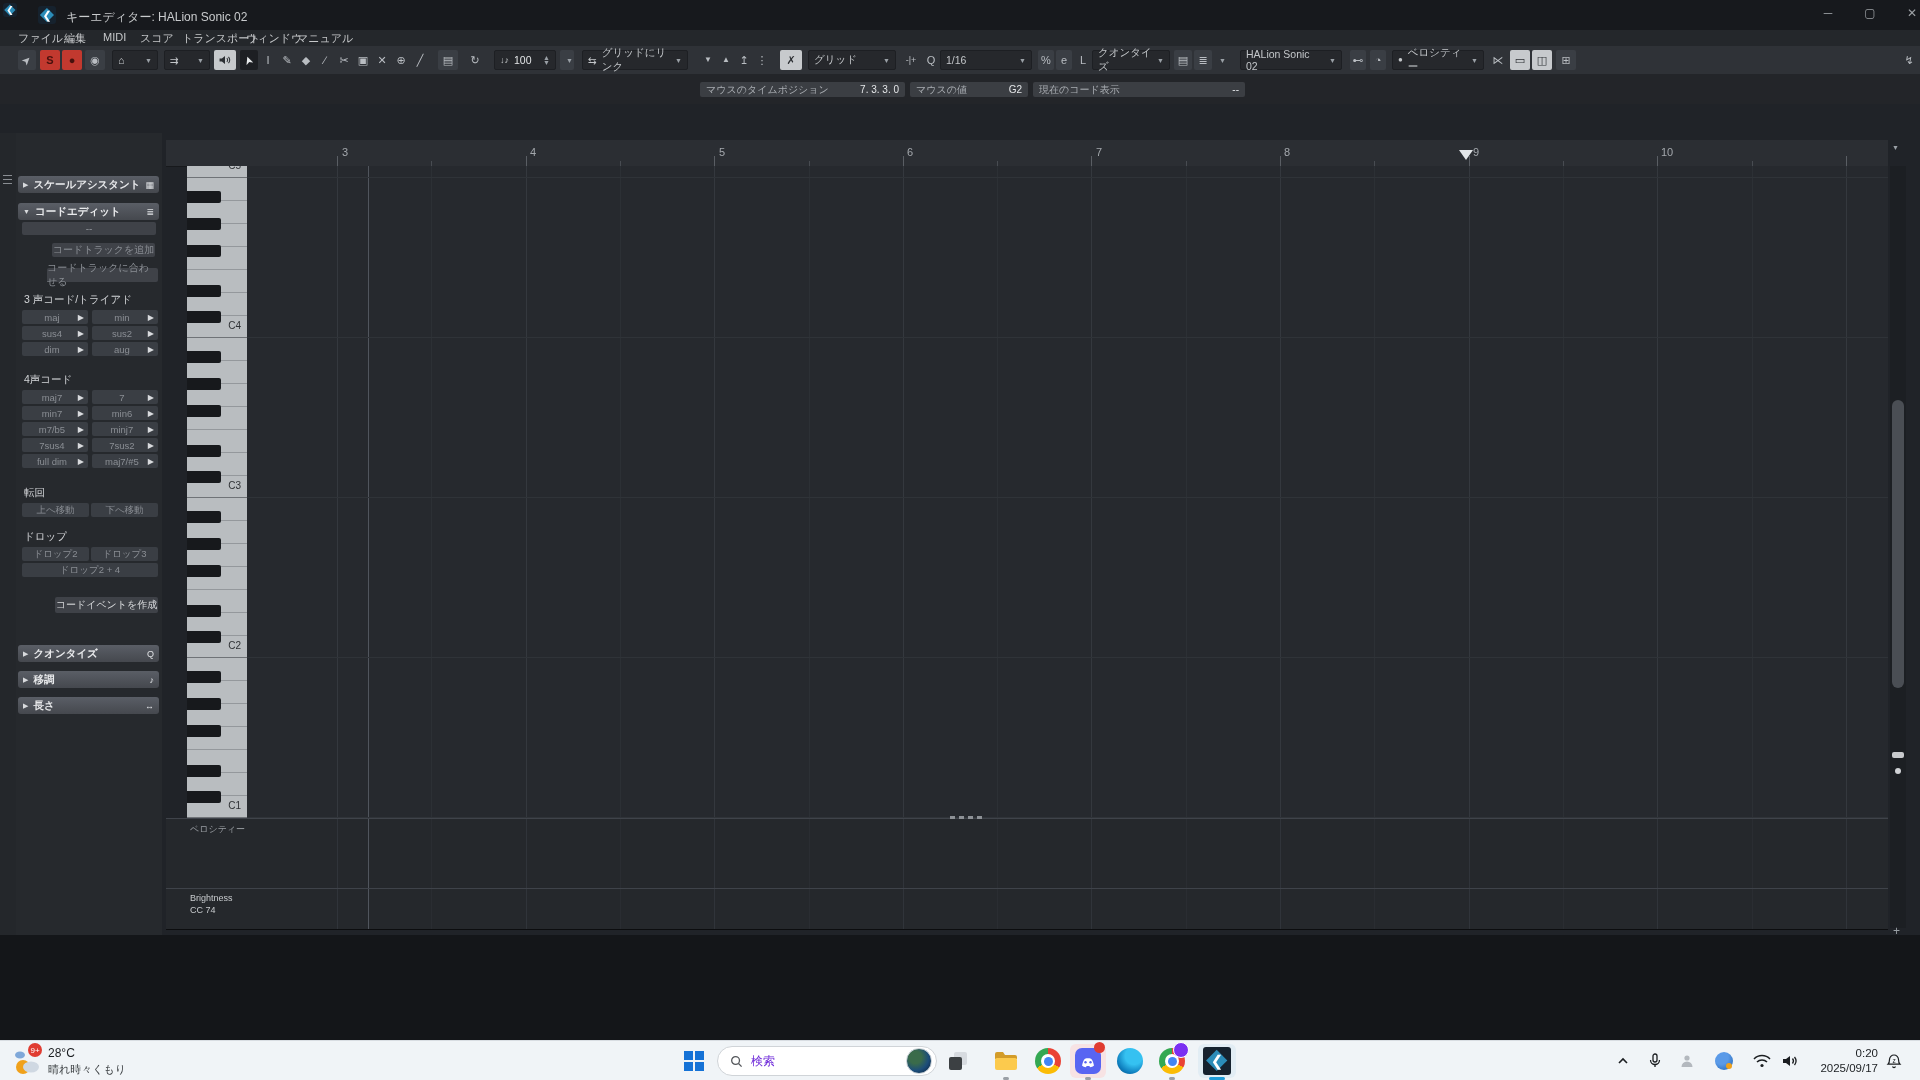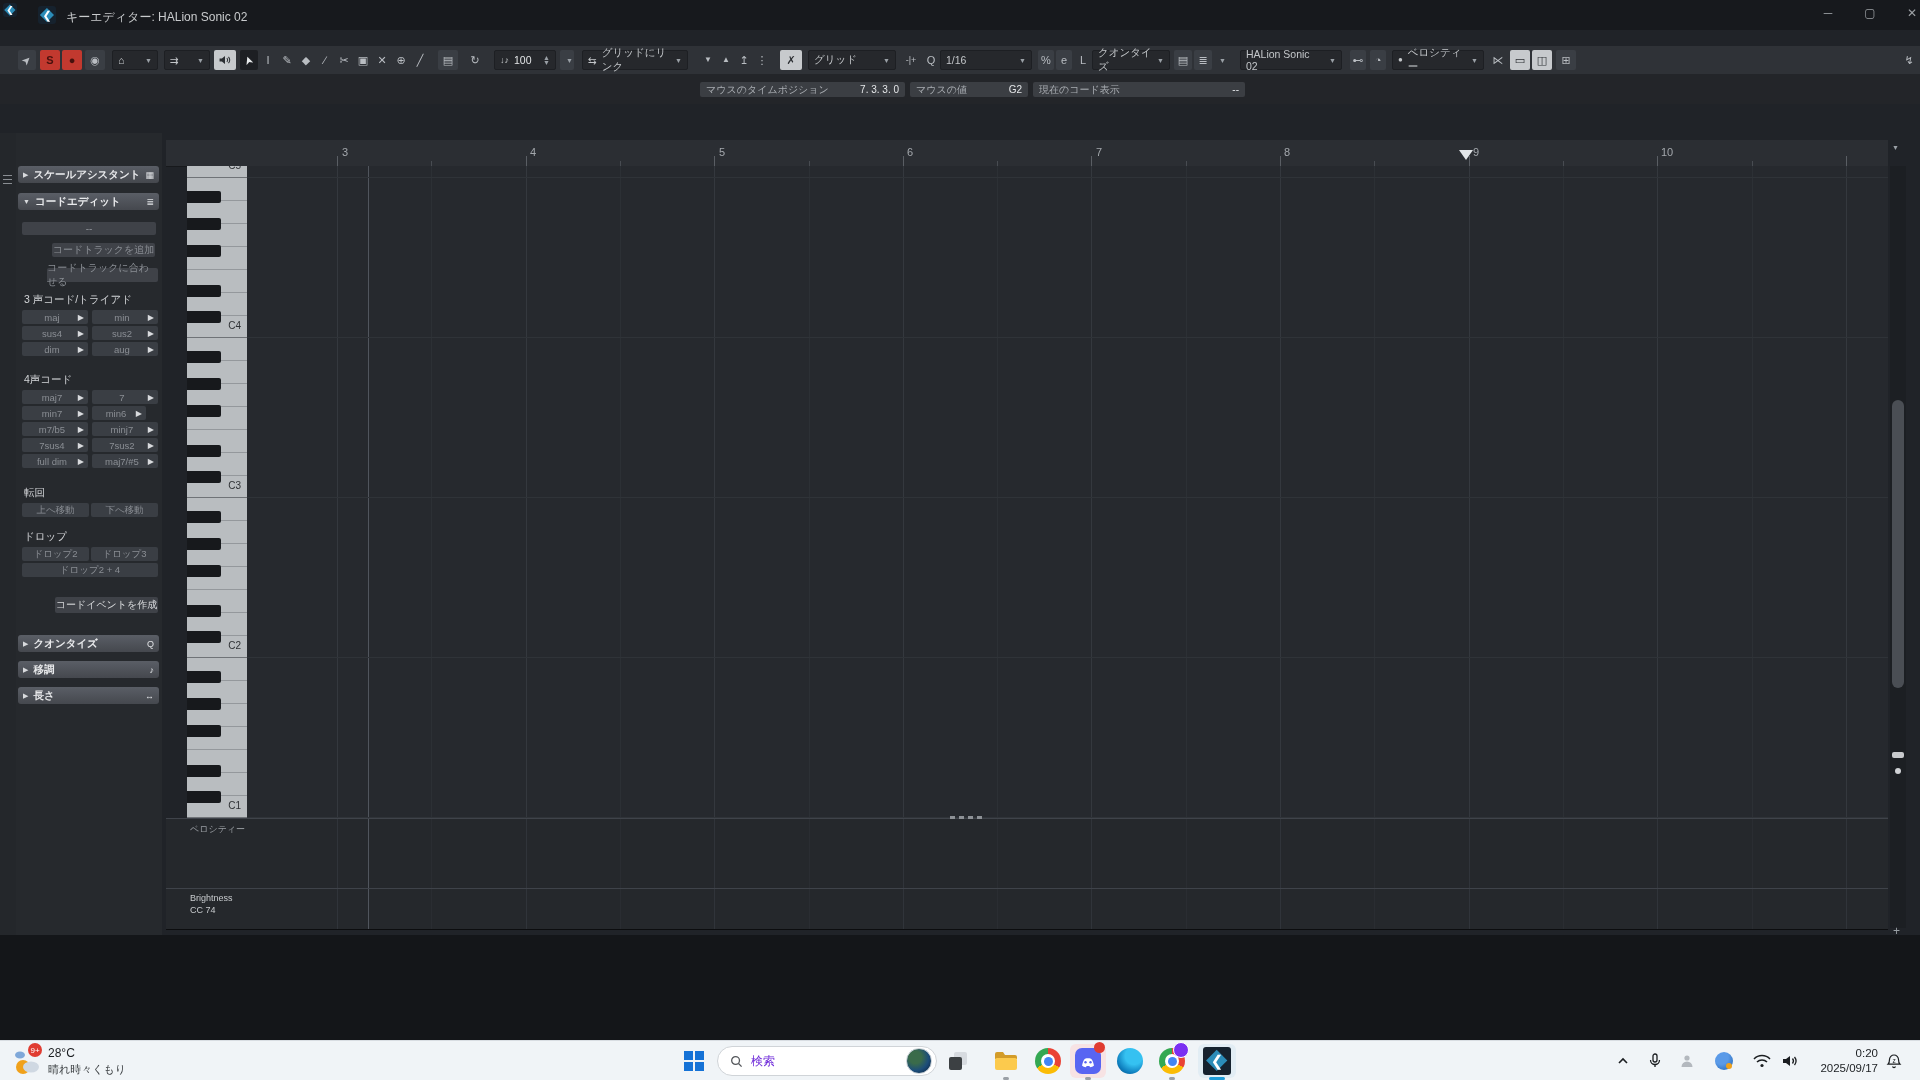--- a/index.html
+++ b/index.html
@@ -25,21 +25,21 @@
   .glyph{line-height:1;}
   
   #infobar{position:absolute;left:0;top:74px;width:1920px;height:30px;background:#232529;}
   .fld{position:absolute;top:8px;height:15px;background:#3b3e43;border-radius:2px;display:flex;align-items:center;padding:0 6px;font-size:10px;box-sizing:border-box;}
   .fld .lab{color:#a9adb2;}
   .fld .val{margin-left:auto;color:#e4e6e8;}
   #statusbar{position:absolute;left:0;top:104px;width:1920px;height:29px;background:#1e2125;}
   
   #workarea{position:absolute;left:0;top:133px;width:1920px;height:802px;background:#202328;}
   #inspector{position:absolute;left:16px;top:0;width:146px;height:802px;background:#26292d;}
-  .phead{position:absolute;left:2px;width:141px;height:17px;border-radius:3px;background:linear-gradient(#5a5e66,#45484e);display:flex;align-items:center;padding:0 5px;box-sizing:border-box;}
+  .phead{position:absolute;left:2px;width:141px;height:17px;border-radius:3px;background:linear-gradient(#5a5e66,#45484e);display:flex;align-items:center;padding:0 5px;box-sizing:border-box;margin-top:10px;}
   .phead .tri{font-size:7px;color:#d8dadd;margin-right:5px;}
   .phead .phlabel{font-size:10.5px;font-weight:bold;color:#e9eaec;}
   .phead .phicon{margin-left:auto;font-size:9px;color:#dfe1e4;}
   .ibtn{position:absolute;height:15px;background:#3f4248;border-radius:2px;display:flex;align-items:center;justify-content:center;font-size:10px;color:#8b8f95;box-sizing:border-box;}
   .slabel{position:absolute;left:8px;font-size:10.5px;color:#d3d5d8;}
   .cbtn{position:absolute;height:14px;background:#3a3e44;border-radius:2px;display:flex;align-items:center;padding:0 4px;box-sizing:border-box;font-size:9.5px;color:#8a8e94;}
   .cbtn .cname{flex:1;text-align:center;}
   .cbtn .cplay{font-size:8px;color:#d8dadd;}
   
   #ruler{position:absolute;left:166px;top:7px;width:1722px;height:26px;background:#2b2e33;border-bottom:1px solid #17191c;overflow:hidden;}
@@ -71,20 +71,29 @@
     <div class="applogo" style="left:38px;top:6px;width:18px;height:18px;">
       <div class="dia"></div>
       <span class="chv" style="font-size:11px;">❮</span>
     </div>
     <span class="abs" style="left:66px;top:9px;font-size:12px;color:#c9cbcd;">キーエディター: HALion Sonic 02</span>
     <span class="wctl" style="left:1812px;">─</span>
     <span class="wctl" style="left:1854px;">▢</span>
     <span class="wctl" style="left:1896px;">✕</span>
   </div>
 
+  <div id="menubar">
+    <span class="menuitem" style="left:18px;">ファイル</span>
+    <span class="menuitem" style="left:64px;">編集</span>
+    <span class="menuitem" style="left:103px;">MIDI</span>
+    <span class="menuitem" style="left:140px;">スコア</span>
+    <span class="menuitem" style="left:182px;">トランスポート</span>
+    <span class="menuitem" style="left:246px;">ウィンドウ</span>
+    <span class="menuitem" style="left:297px;">マニュアル</span>
+  </div>
 
   <div id="toolbar">
     <div class="tbtn" style="left:18px;width:18px;">
         <span class="glyph" style="transform:rotate(-45deg);">➤</span>
       </div>
     <div class="tbtn red" style="left:40px;width:20px;">
         <span>S</span>
       </div>
     <div class="tbtn red" style="left:62px;width:20px;">
         <span class="glyph">●</span>
@@ -333,21 +342,21 @@
           <span class="cplay">▶</span>
         </div>
       <div class="cbtn" style="left:76px;top:257px;width:66px;">
           <span class="cname">7</span>
           <span class="cplay">▶</span>
         </div>
       <div class="cbtn" style="left:6px;top:273px;width:66px;">
           <span class="cname">min7</span>
           <span class="cplay">▶</span>
         </div>
-      <div class="cbtn" style="left:76px;top:273px;width:54px;">
+      <div class="cbtn" style="left:76px;top:273px;width:66px;">
           <span class="cname">min6</span>
           <span class="cplay">▶</span>
         </div>
       <div class="cbtn" style="left:6px;top:289px;width:66px;">
           <span class="cname">m7/b5</span>
           <span class="cplay">▶</span>
         </div>
       <div class="cbtn" style="left:76px;top:289px;width:66px;">
           <span class="cname">minj7</span>
           <span class="cplay">▶</span>

